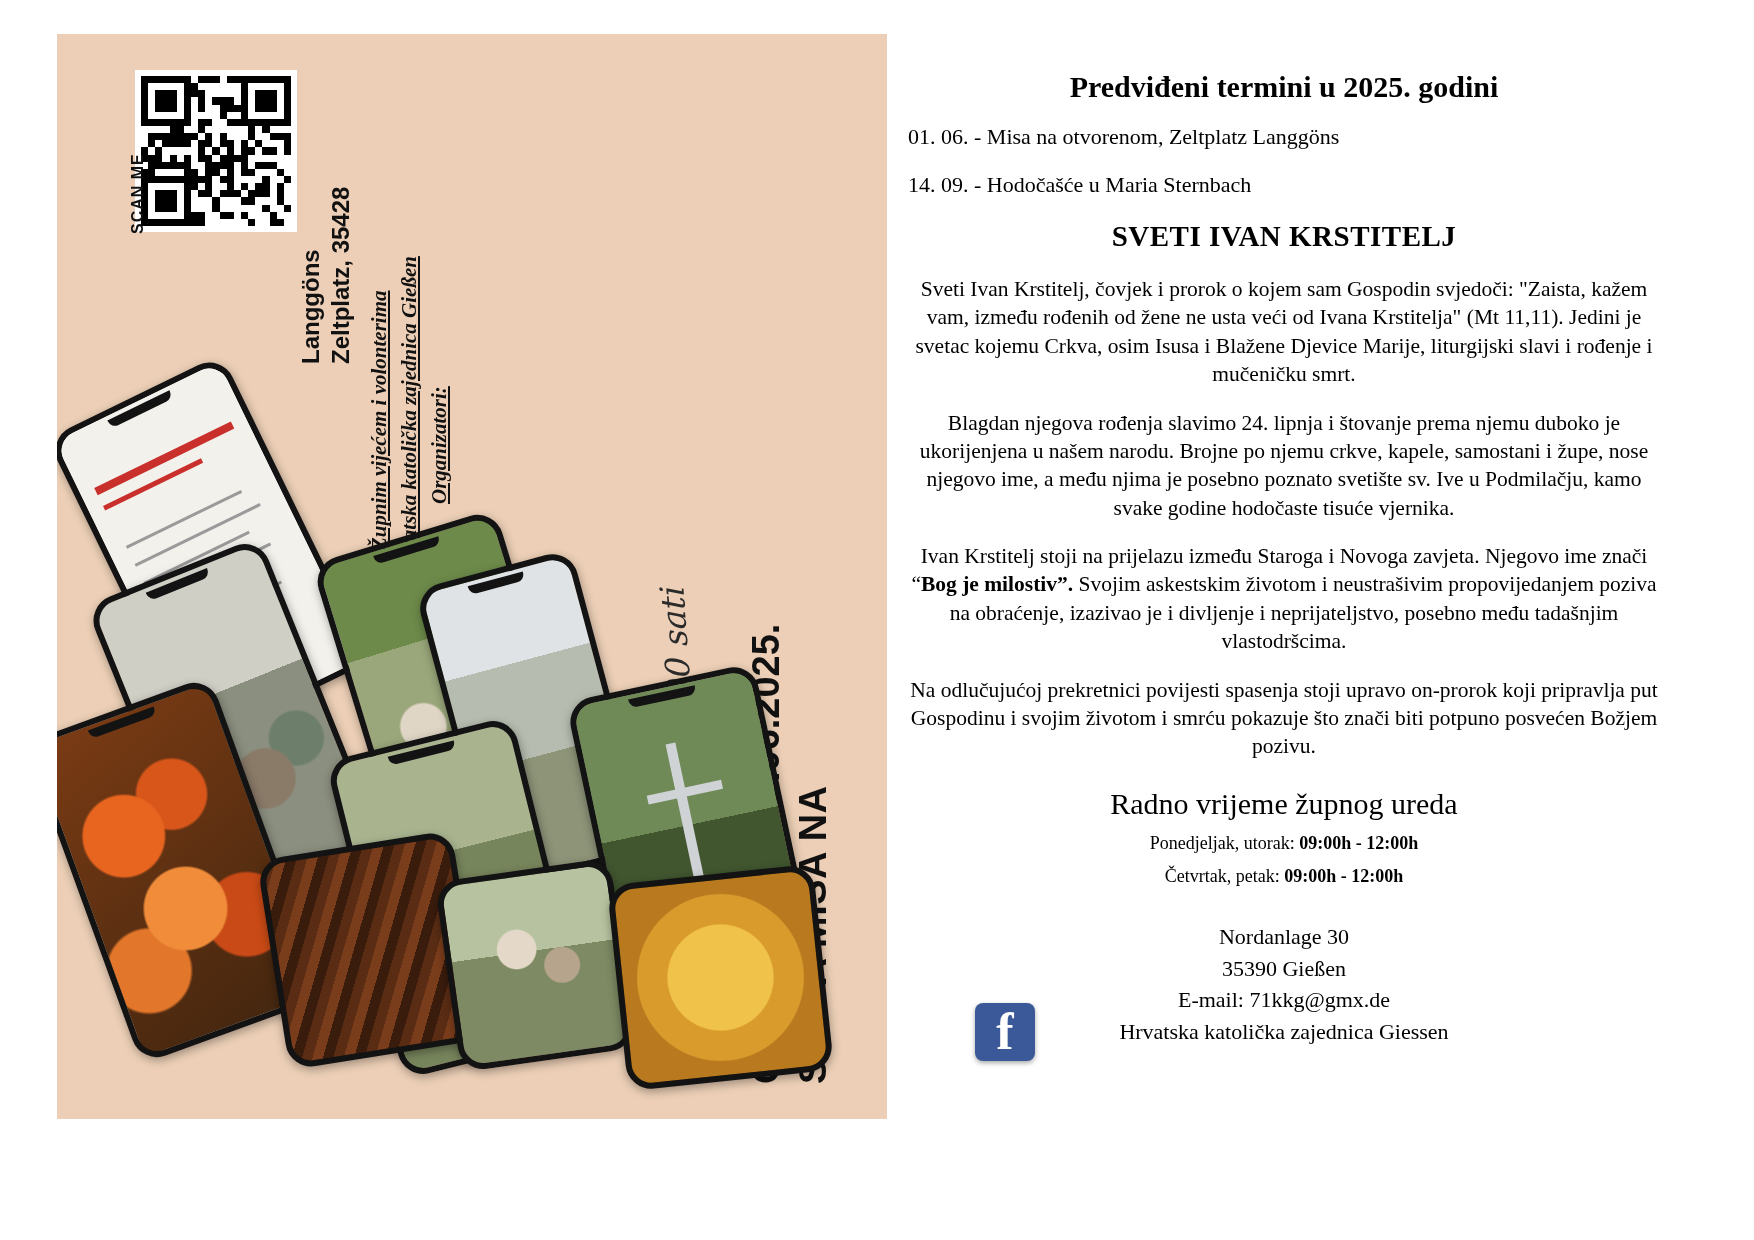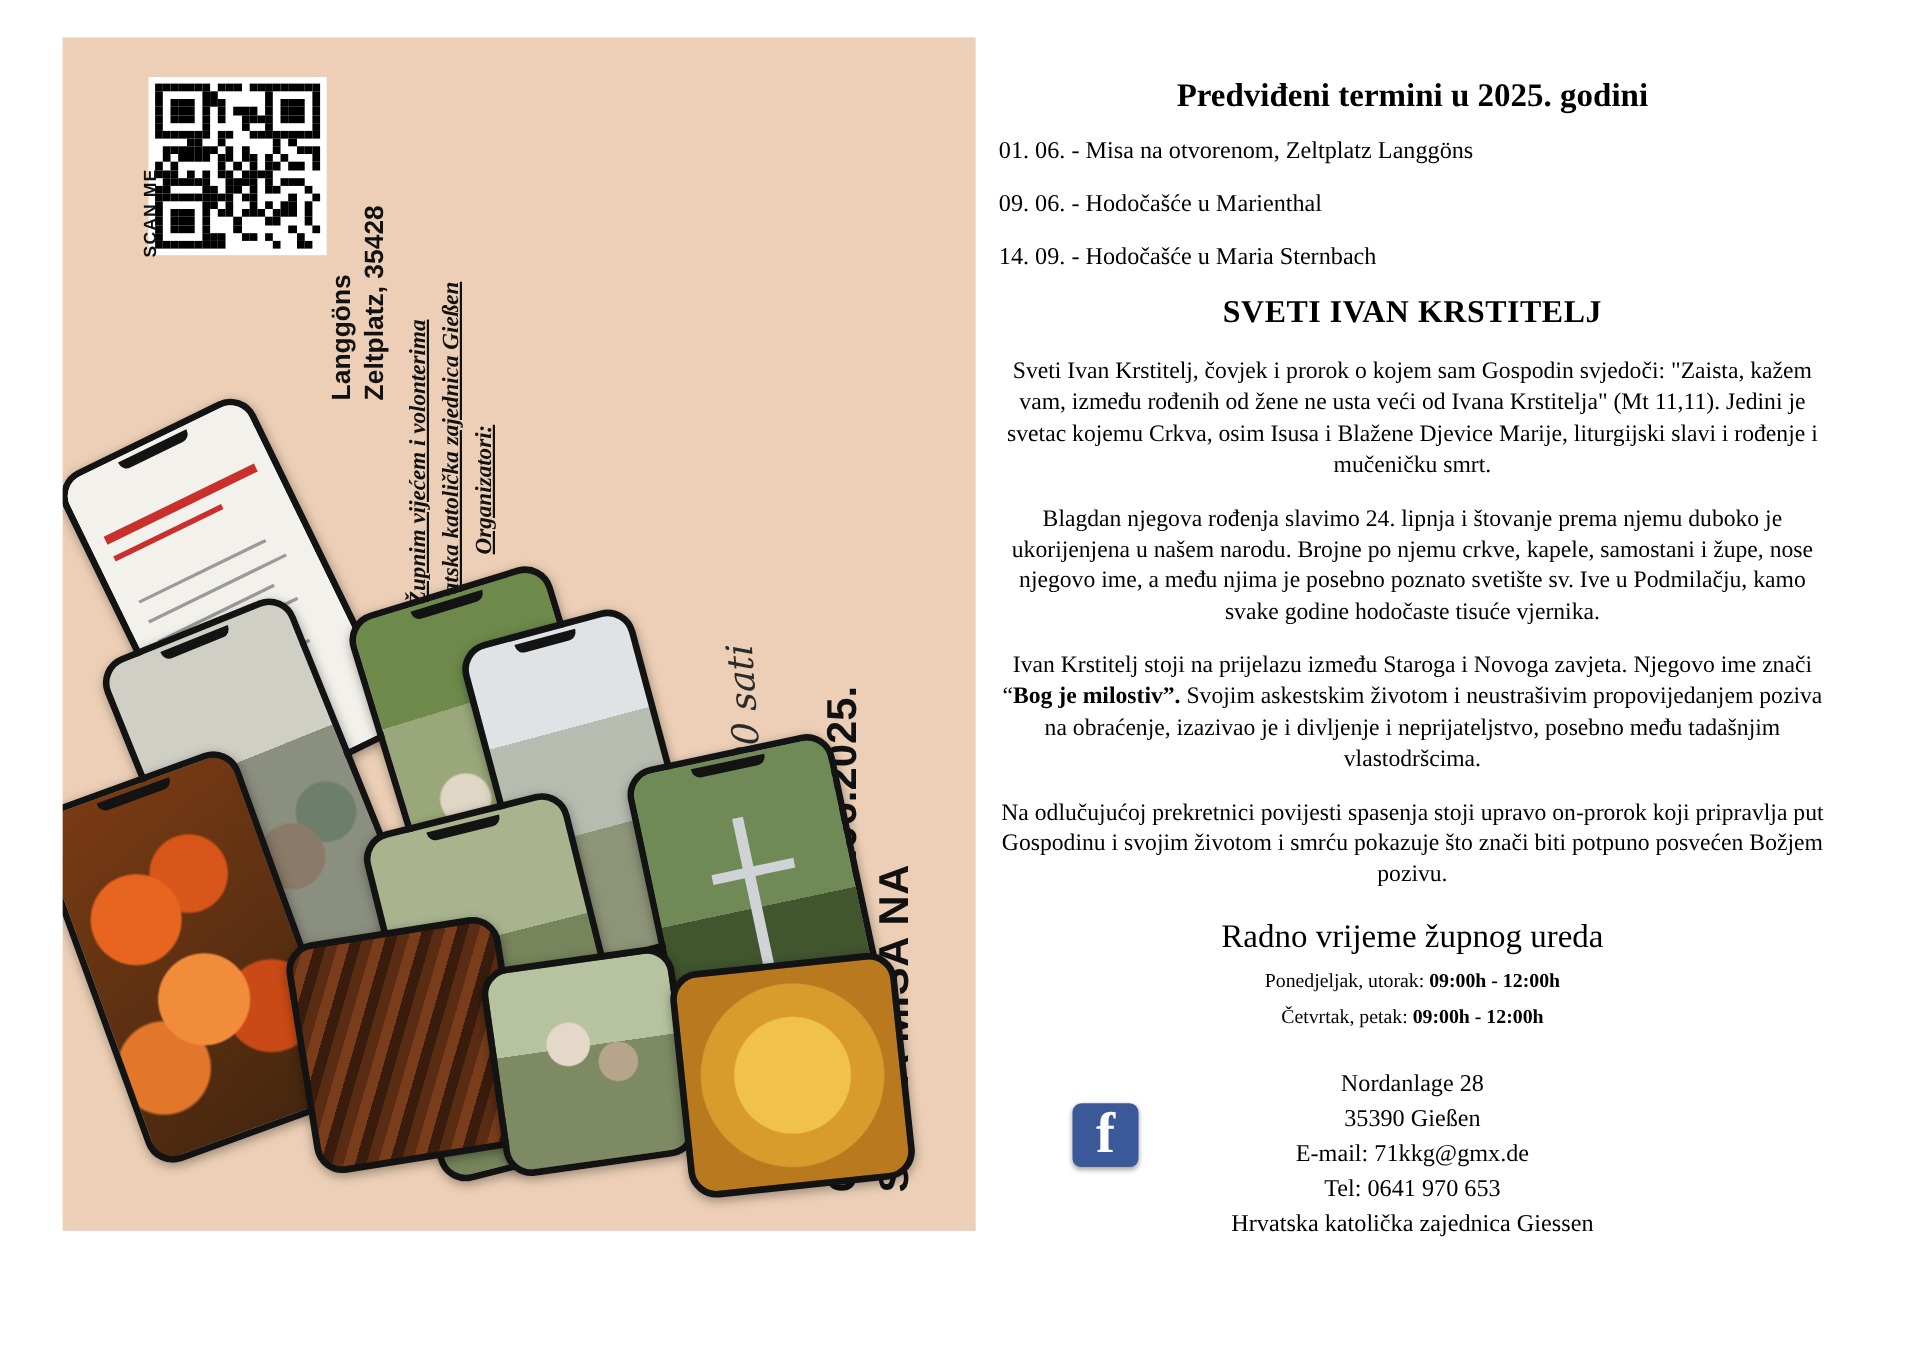--- a/index.html
+++ b/index.html
@@ -801,39 +801,37 @@
 
     <div class="phone ph-strudel" style="left:560px; top:840px; width:195px; height:195px; transform: rotate(-6deg);"></div>
   </div>
 </div>
 
 <div class="right">
 
   <h1 class="rt-title">Predviđeni termini u 2025. godini</h1>
 
   <div class="term">01. 06.  - Misa na otvorenom, Zeltplatz Langgöns</div>
-  <div class="term">09. 06.  - Hodočašće u Marienthal</div>
   <div class="term">14. 09.  - Hodočašće u Maria Sternbach</div>
 
   <h2 class="saint">SVETI  IVAN KRSTITELJ</h2>
 
   <p class="body">Sveti Ivan Krstitelj, čovjek i prorok o kojem sam Gospodin svjedoči: "Zaista, kažem vam, između rođenih od žene ne usta veći od Ivana Krstitelja" (Mt 11,11). Jedini je svetac kojemu Crkva, osim Isusa i Blažene Djevice Marije, liturgijski slavi i rođenje i mučeničku smrt.</p>
   <p class="body">Blagdan njegova rođenja slavimo 24. lipnja i štovanje prema njemu duboko je ukorijenjena u našem narodu.  Brojne po njemu crkve, kapele, samostani i župe, nose njegovo ime, a među njima  je posebno poznato svetište sv. Ive u Podmilačju, kamo svake godine hodočaste tisuće vjernika.</p>
 
   <p class="body"><span>Ivan Krstitelj stoji  na prijelazu između  Staroga i Novoga zavjeta. Njegovo ime znači “</span><b>Bog je milostiv”.</b><span> Svojim askestskim životom i neustrašivim propovijedanjem poziva na obraćenje, izazivao je i divljenje i neprijateljstvo, posebno među tadašnjim vlastodršcima.</span></p>
 
   <p class="body">Na odlučujućoj prekretnici povijesti spasenja stoji upravo on-prorok koji pripravlja put Gospodinu i svojim životom i smrću pokazuje što znači biti potpuno posvećen Božjem pozivu.</p>
 
   <h2 class="office">Radno vrijeme župnog ureda</h2>
 
   <div class="hours"><span>Ponedjeljak, utorak: </span><b>09:00h - 12:00h</b></div>
   <div class="hours"><span>Četvrtak, petak: </span><b>09:00h - 12:00h</b></div>
 
   <div class="contact">
-    <div>Nordanlage 28</div>
+    <div>Nordanlage 30</div>
     <div>35390 Gießen</div>
     <div>E-mail: 71kkg@gmx.de</div>
-    <div>Tel: 0641 970 653</div>
     <div>Hrvatska katolička zajednica Giessen</div>
   </div>
 </div>
 
 <div class="fb"></div>
 
 </body></html>

